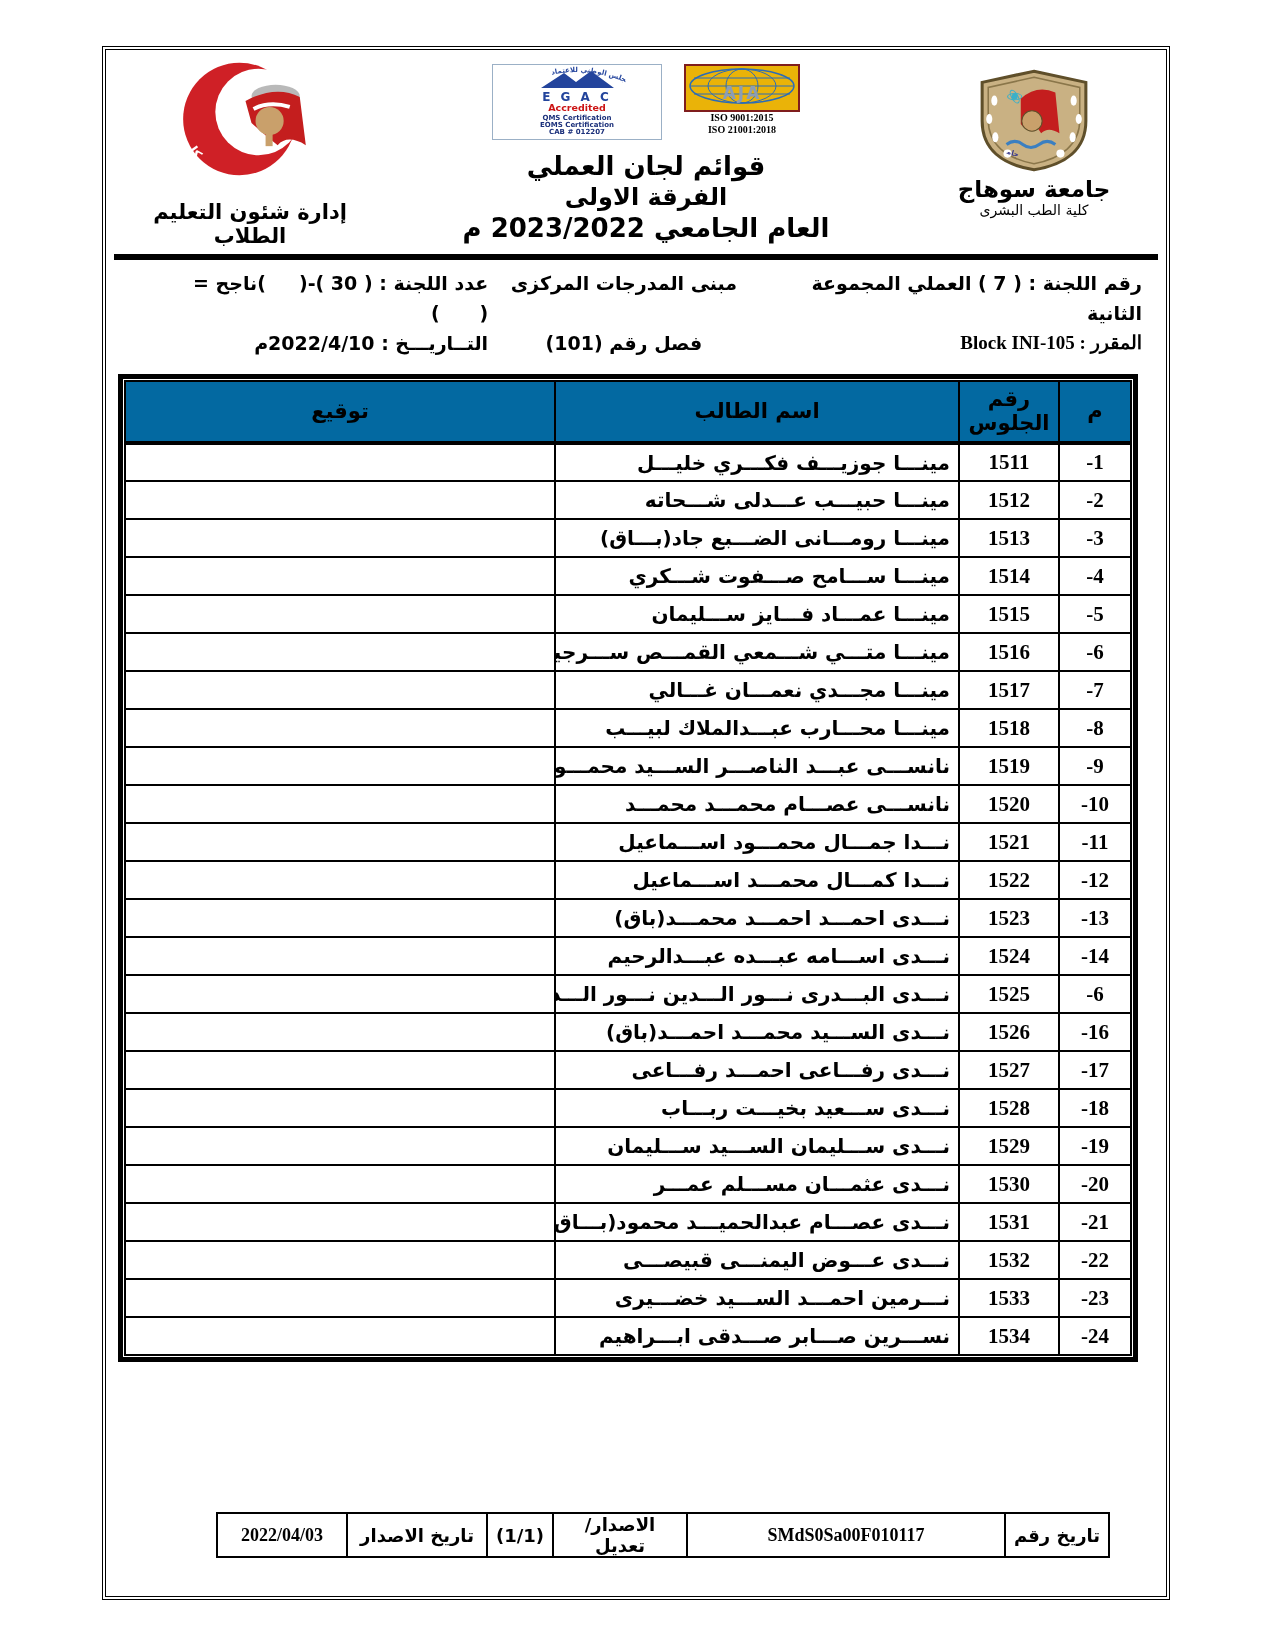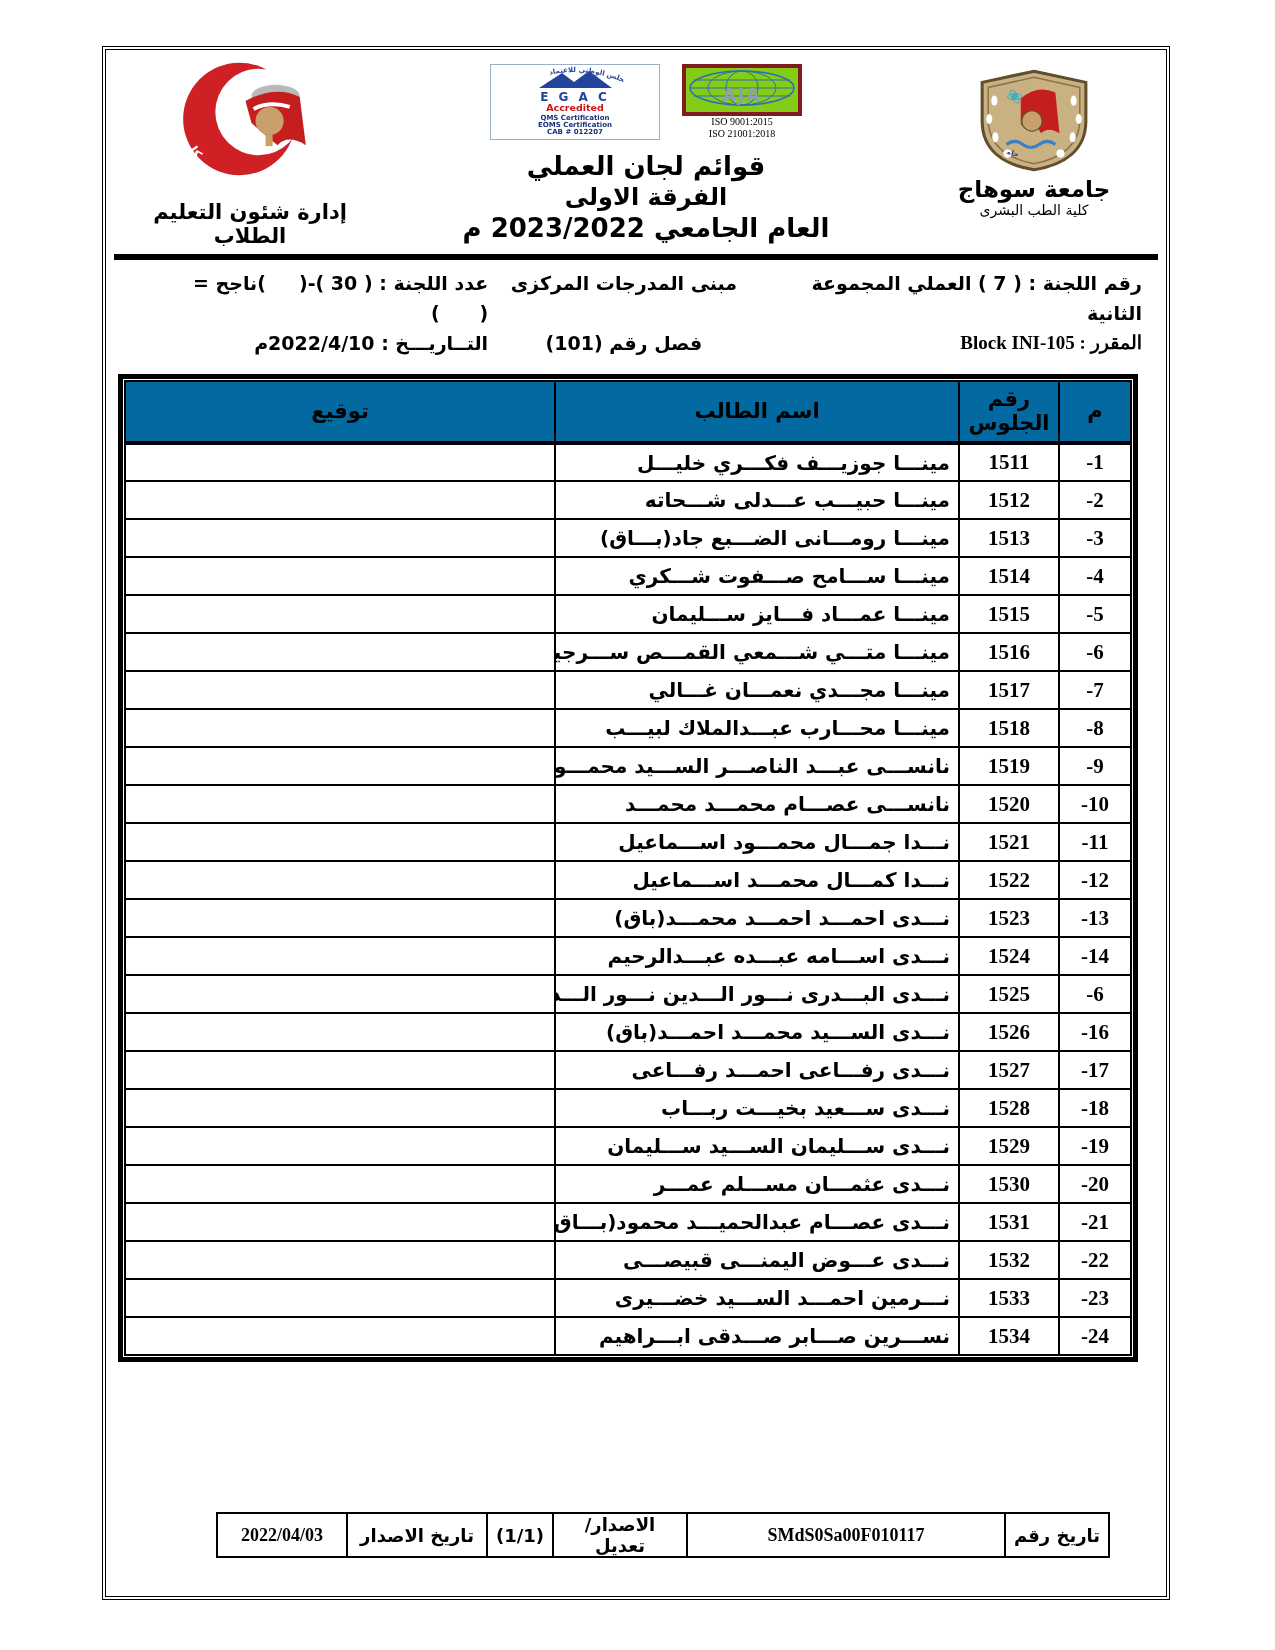--- a/index.html
+++ b/index.html
@@ -11,22 +11,22 @@
   
   .header{display:flex;justify-content:space-between;align-items:flex-start;
           height:196px;padding:8px 6px 0 10px;}
   .uni-block{width:252px;text-align:center;padding-top:10px;}
   .uni-caption1{font-size:23px;font-weight:bold;line-height:1.15;}
   .uni-caption2{font-size:14px;font-weight:normal;line-height:1.15;}
   .center-block{flex:1;display:flex;flex-direction:column;align-items:center;}
   .logos-row{display:flex;direction:ltr;gap:22px;align-items:flex-start;margin-top:6px;}
   .egac-box{border:1px solid #9bb0c6;background:#fff;}
   .aja-wrap{text-align:center;}
-  .aja-box{border:4px solid #7f1d1d;background:#84cc16;}
-  .iso-line{font-size:10px;font-weight:normal;line-height:12px;
+  .aja-box{border:2px solid #7f1d1d;background:#eab308;}
+  .iso-line{font-size:10px;font-weight:bold;line-height:12px;
             font-family:"Liberation Serif","DejaVu Serif",serif;}
   .title1{font-size:26px;font-weight:bold;margin-top:12px;line-height:1.1;}
   .title2{font-size:24px;font-weight:bold;margin-top:3px;line-height:1.1;}
   .title3{font-size:26px;font-weight:bold;margin-top:4px;line-height:1.1;}
   .dept-block{width:268px;text-align:center;}
   .dept-caption{font-size:21px;font-weight:bold;margin-top:18px;}
 
   .rule{height:6px;background:#000;margin:0 8px;}
 
   

